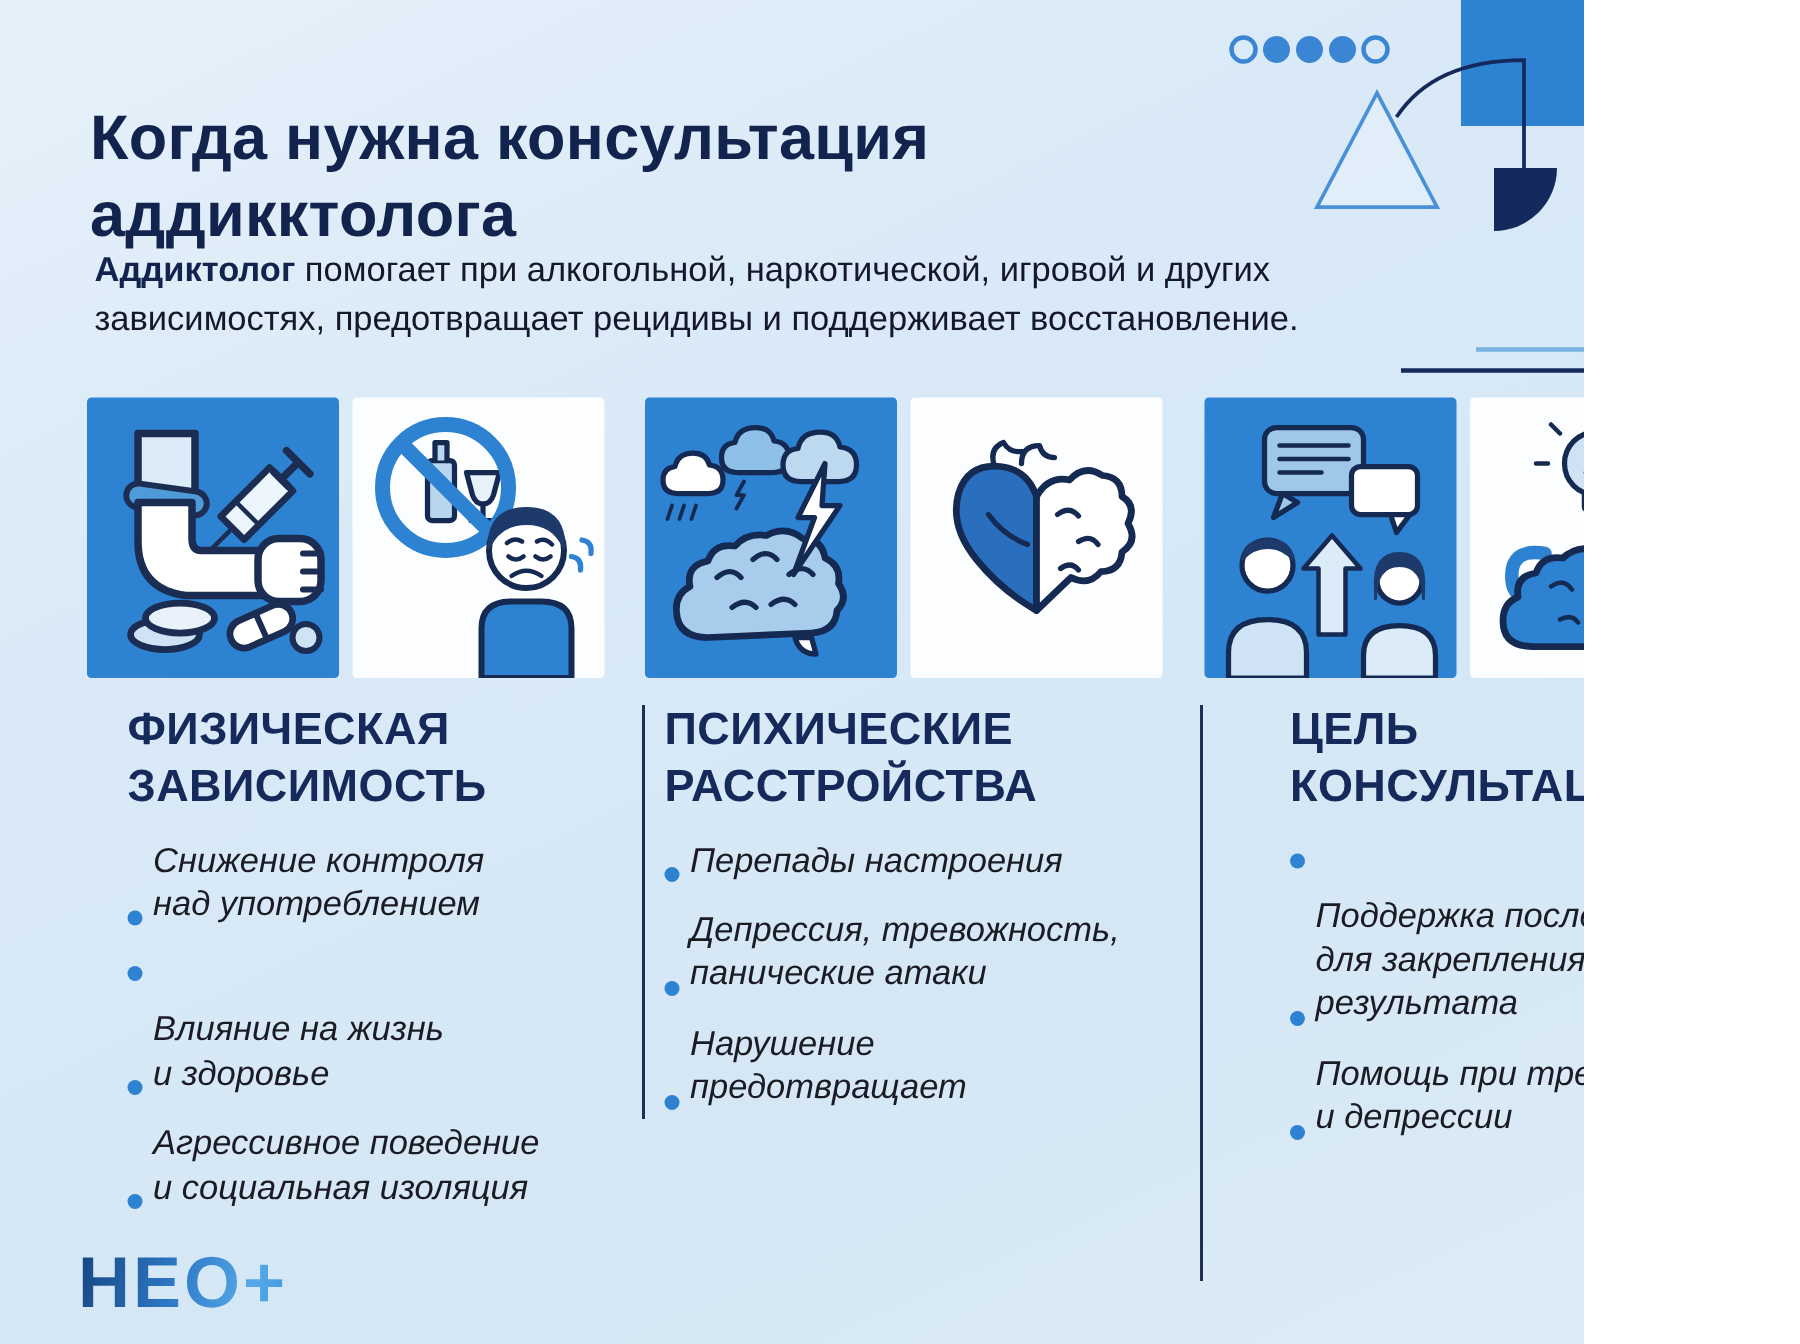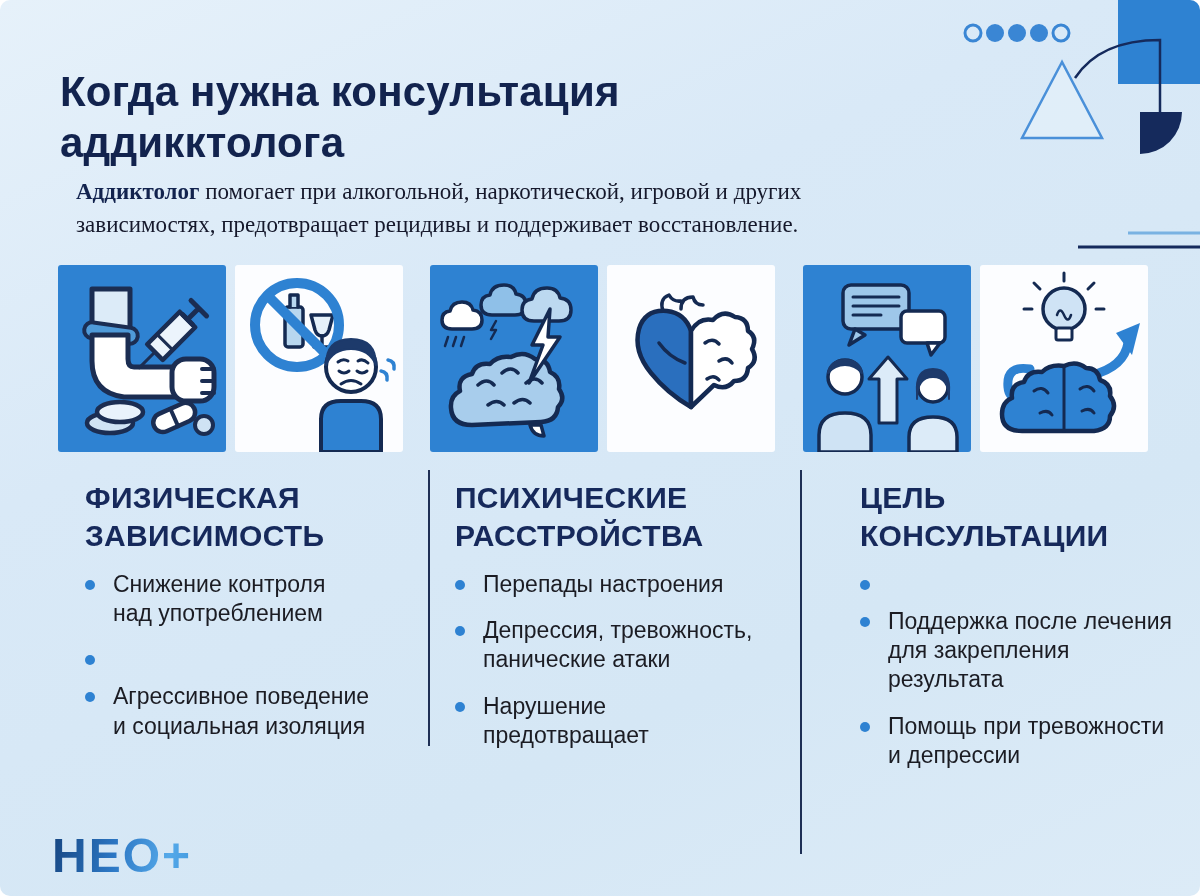--- a/index.html
+++ b/index.html
@@ -1,41 +1,41 @@
 <!DOCTYPE html>
 <html><head>
 <meta charset="utf-8">
 <style>
   html,body{margin:0;padding:0;}
   body{font-family:"Liberation Sans","DejaVu Sans",sans-serif;}
-  .canvas{position:relative;width:1200px;height:896px;overflow:hidden;
-    background:linear-gradient(155deg,#e6f1fa 0%,#d9e9f7 35%,#d5e7f5 70%,#dcebf7 100%);border-radius:10px;}
+  .canvas{position:relative;width:1056px;height:896px;overflow:hidden;
+    background:linear-gradient(155deg,#e6f1fa 0%,#d9e9f7 35%,#d5e7f5 70%,#dcebf7 100%);}
   .pre{white-space:pre-line;}
   .title{position:absolute;left:60px;top:38px;width:900px;
     font-size:42px;line-height:1.22;font-weight:800;color:#12234e;letter-spacing:.2px;}
   .intro{position:absolute;left:60px;top:160px;width:1060px;
-    font-size:23px;line-height:1.42;color:#15182b;margin:16px;font-family:Liberation Serif, serif;}
+    font-size:23px;line-height:1.42;color:#15182b;margin:3px;}
   .intro b{color:#12234e;}
   .decor{position:absolute;top:0;right:0;}
   .tiles{position:absolute;top:265px;display:flex;gap:9px;}
   .tiles.c1{left:58px;} .tiles.c2{left:430px;} .tiles.c3{left:803px;}
   .tile{width:168px;height:187px;border-radius:3px;overflow:hidden;flex:0 0 auto;}
   .tile.blue{background:#2e82d2;}
   .tile.white{background:#fcfdff;}
   .divider{position:absolute;width:0;border-left:2px solid #1e2f55;}
   .div1{left:428px;top:470px;height:276px;}
   .div2{left:800px;top:470px;height:384px;}
   .colText{position:absolute;top:464px;}
   .colText.c1{left:85px;width:335px;}
-  .colText.c2{left:455px;width:330px;}
+  .colText.c2{left:443px;width:330px;}
   .colText.c3{left:860px;width:350px;}
   .colHeading{font-size:30px;line-height:1.26;font-weight:800;color:#16295b;
-    letter-spacing:.3px;margin:15px 0 15px 0;}
+    letter-spacing:.3px;margin:4px 0 15px 0;}
   ul.bullets{list-style:none;margin:0;padding:0;}
-  ul.bullets li{display:flex;align-items:flex-start;gap:18px;margin-bottom:17px;}
+  ul.bullets li{display:flex;align-items:flex-end;gap:7px;margin-bottom:17px;font-style:italic;}
   .dot{flex:0 0 auto;width:10px;height:10px;border-radius:50%;background:#2e82d2;margin-top:10px;}
   .btext{font-size:23px;line-height:1.28;color:#1b1c23;}
   .logo{position:absolute;left:52px;top:828px;font-size:48px;font-weight:800;letter-spacing:2px;
     background:linear-gradient(105deg,#16447f 0%,#2c77c4 45%,#55a9e9 80%,#3f97dd 100%);
     -webkit-background-clip:text;background-clip:text;color:transparent;}
 </style>
 </head>
 <body>
 
 <div class="canvas">
@@ -184,20 +184,25 @@
       <li>
           <span class="dot"></span>
           <span class="btext pre">Снижение контроля
 над употреблением</span>
         </li>
       <li>
           <span class="dot"></span>
         </li>
       <li>
           <span class="dot"></span>
+          <span class="btext pre">Влияние на жизнь
+и здоровье</span>
+        </li>
+      <li>
+          <span class="dot"></span>
           <span class="btext pre">Агрессивное поведение
 и социальная изоляция</span>
         </li>
     </ul>
   </div>
 
   <div class="colText c2">
     <h2 class="colHeading pre">ПСИХИЧЕСКИЕ
 РАССТРОЙСТВА</h2>
     <ul class="bullets">

